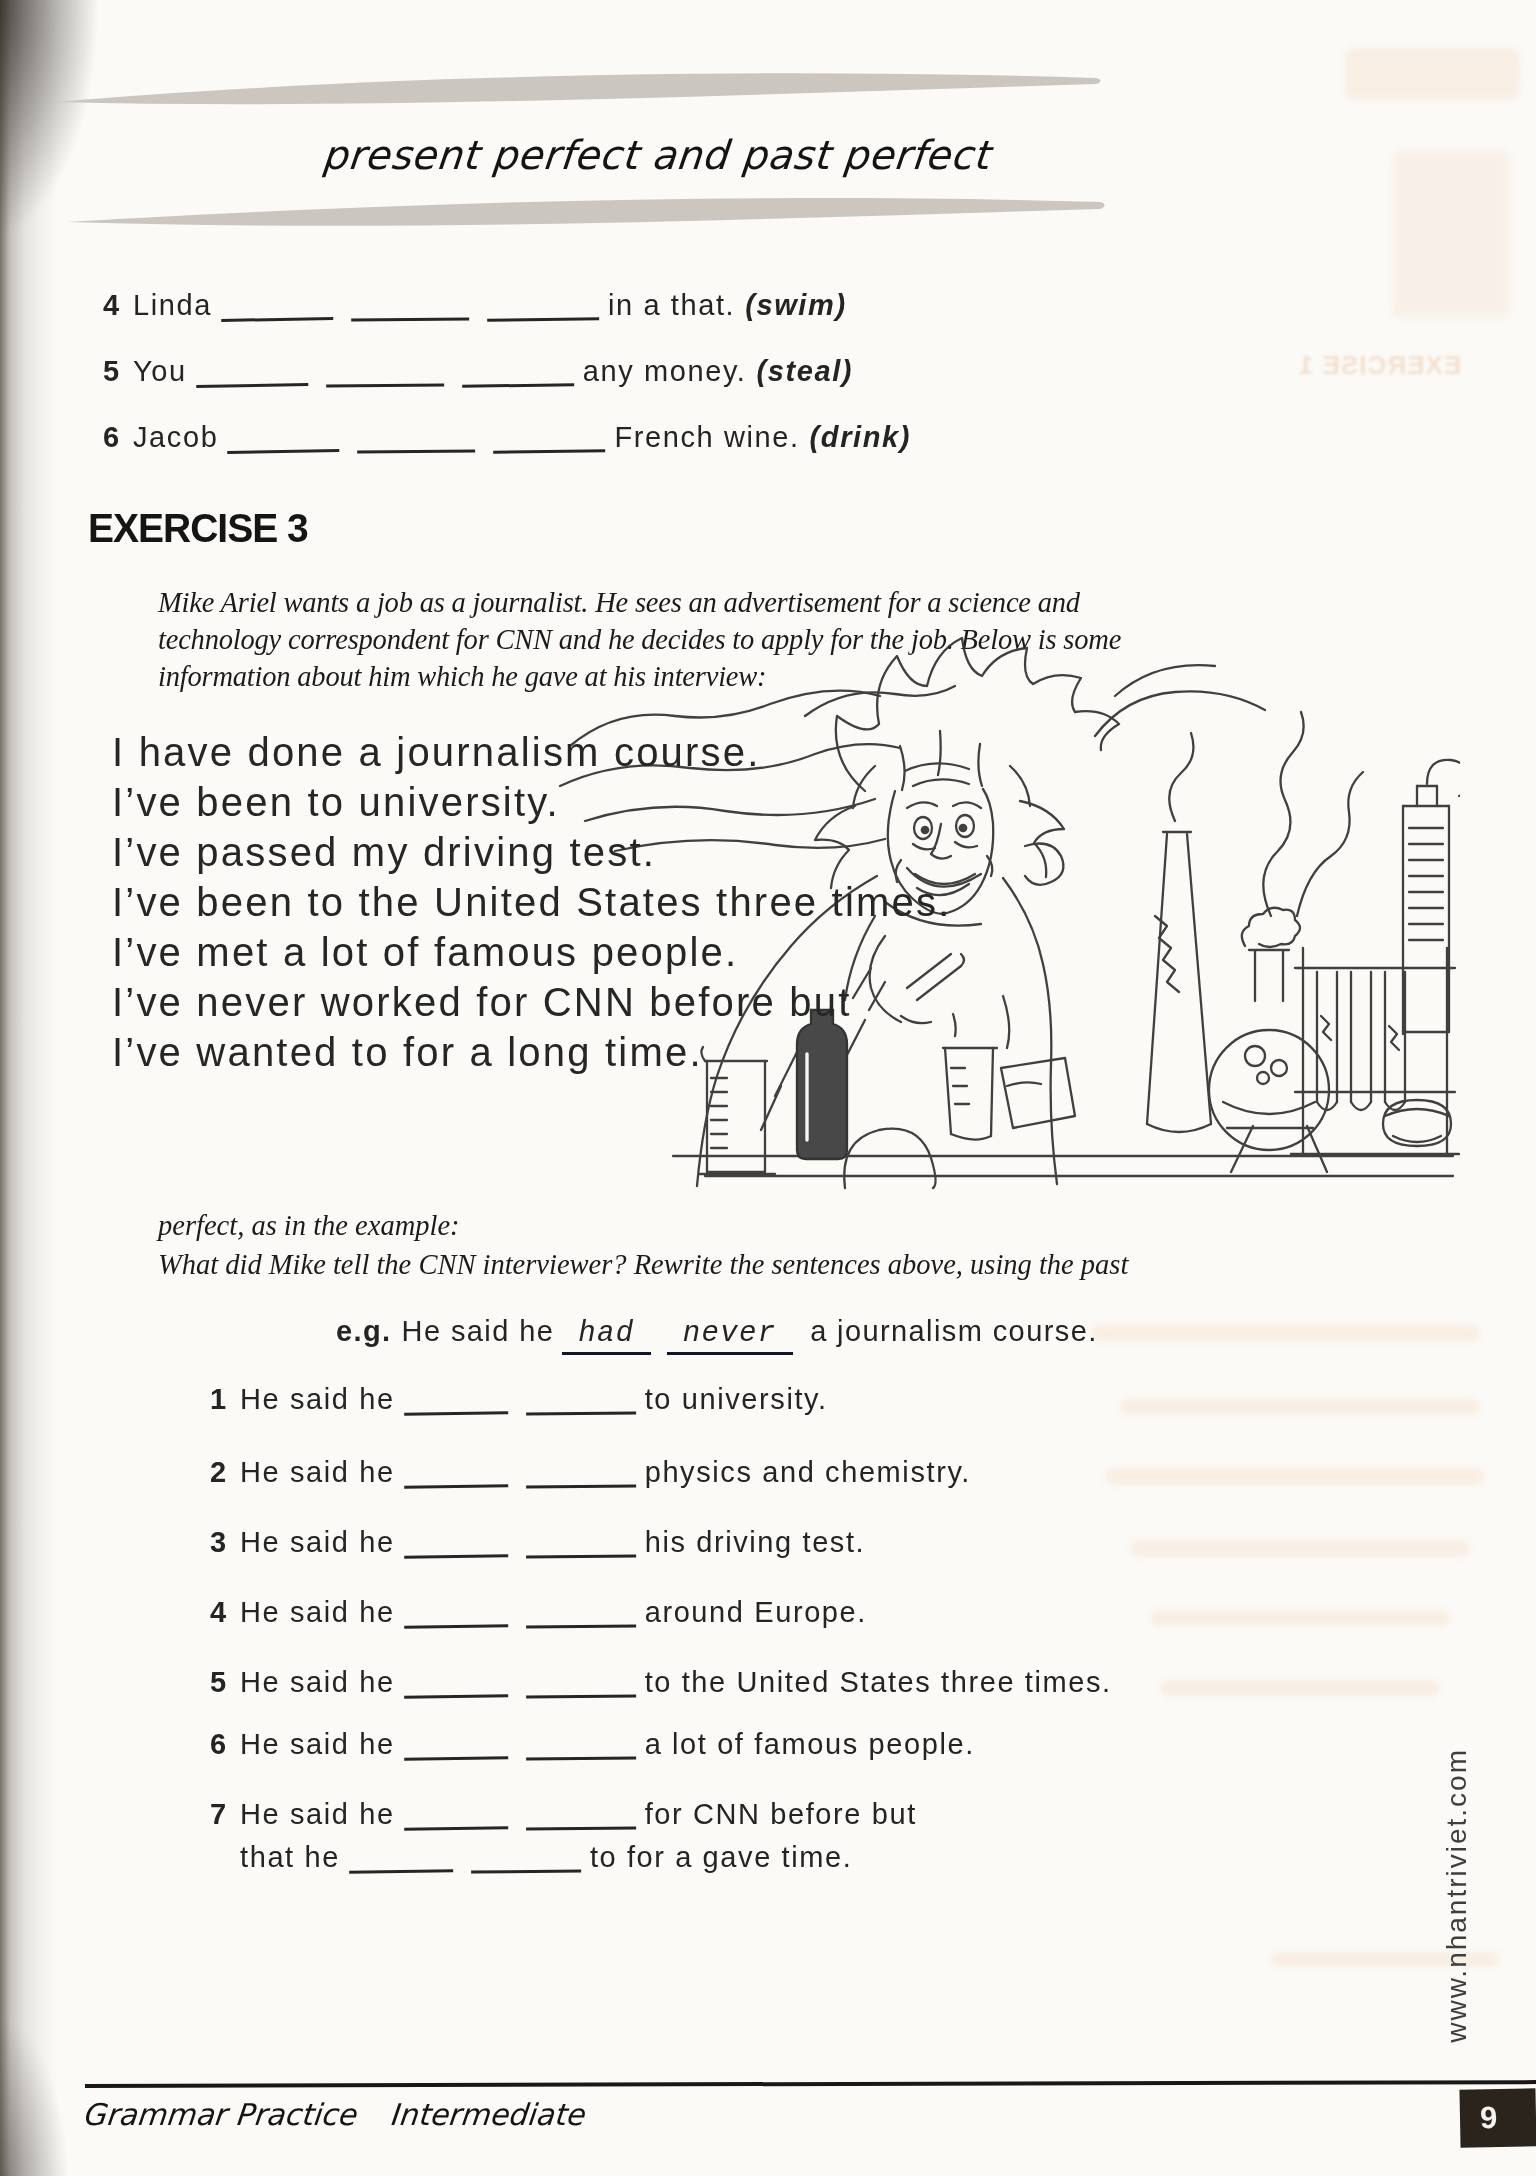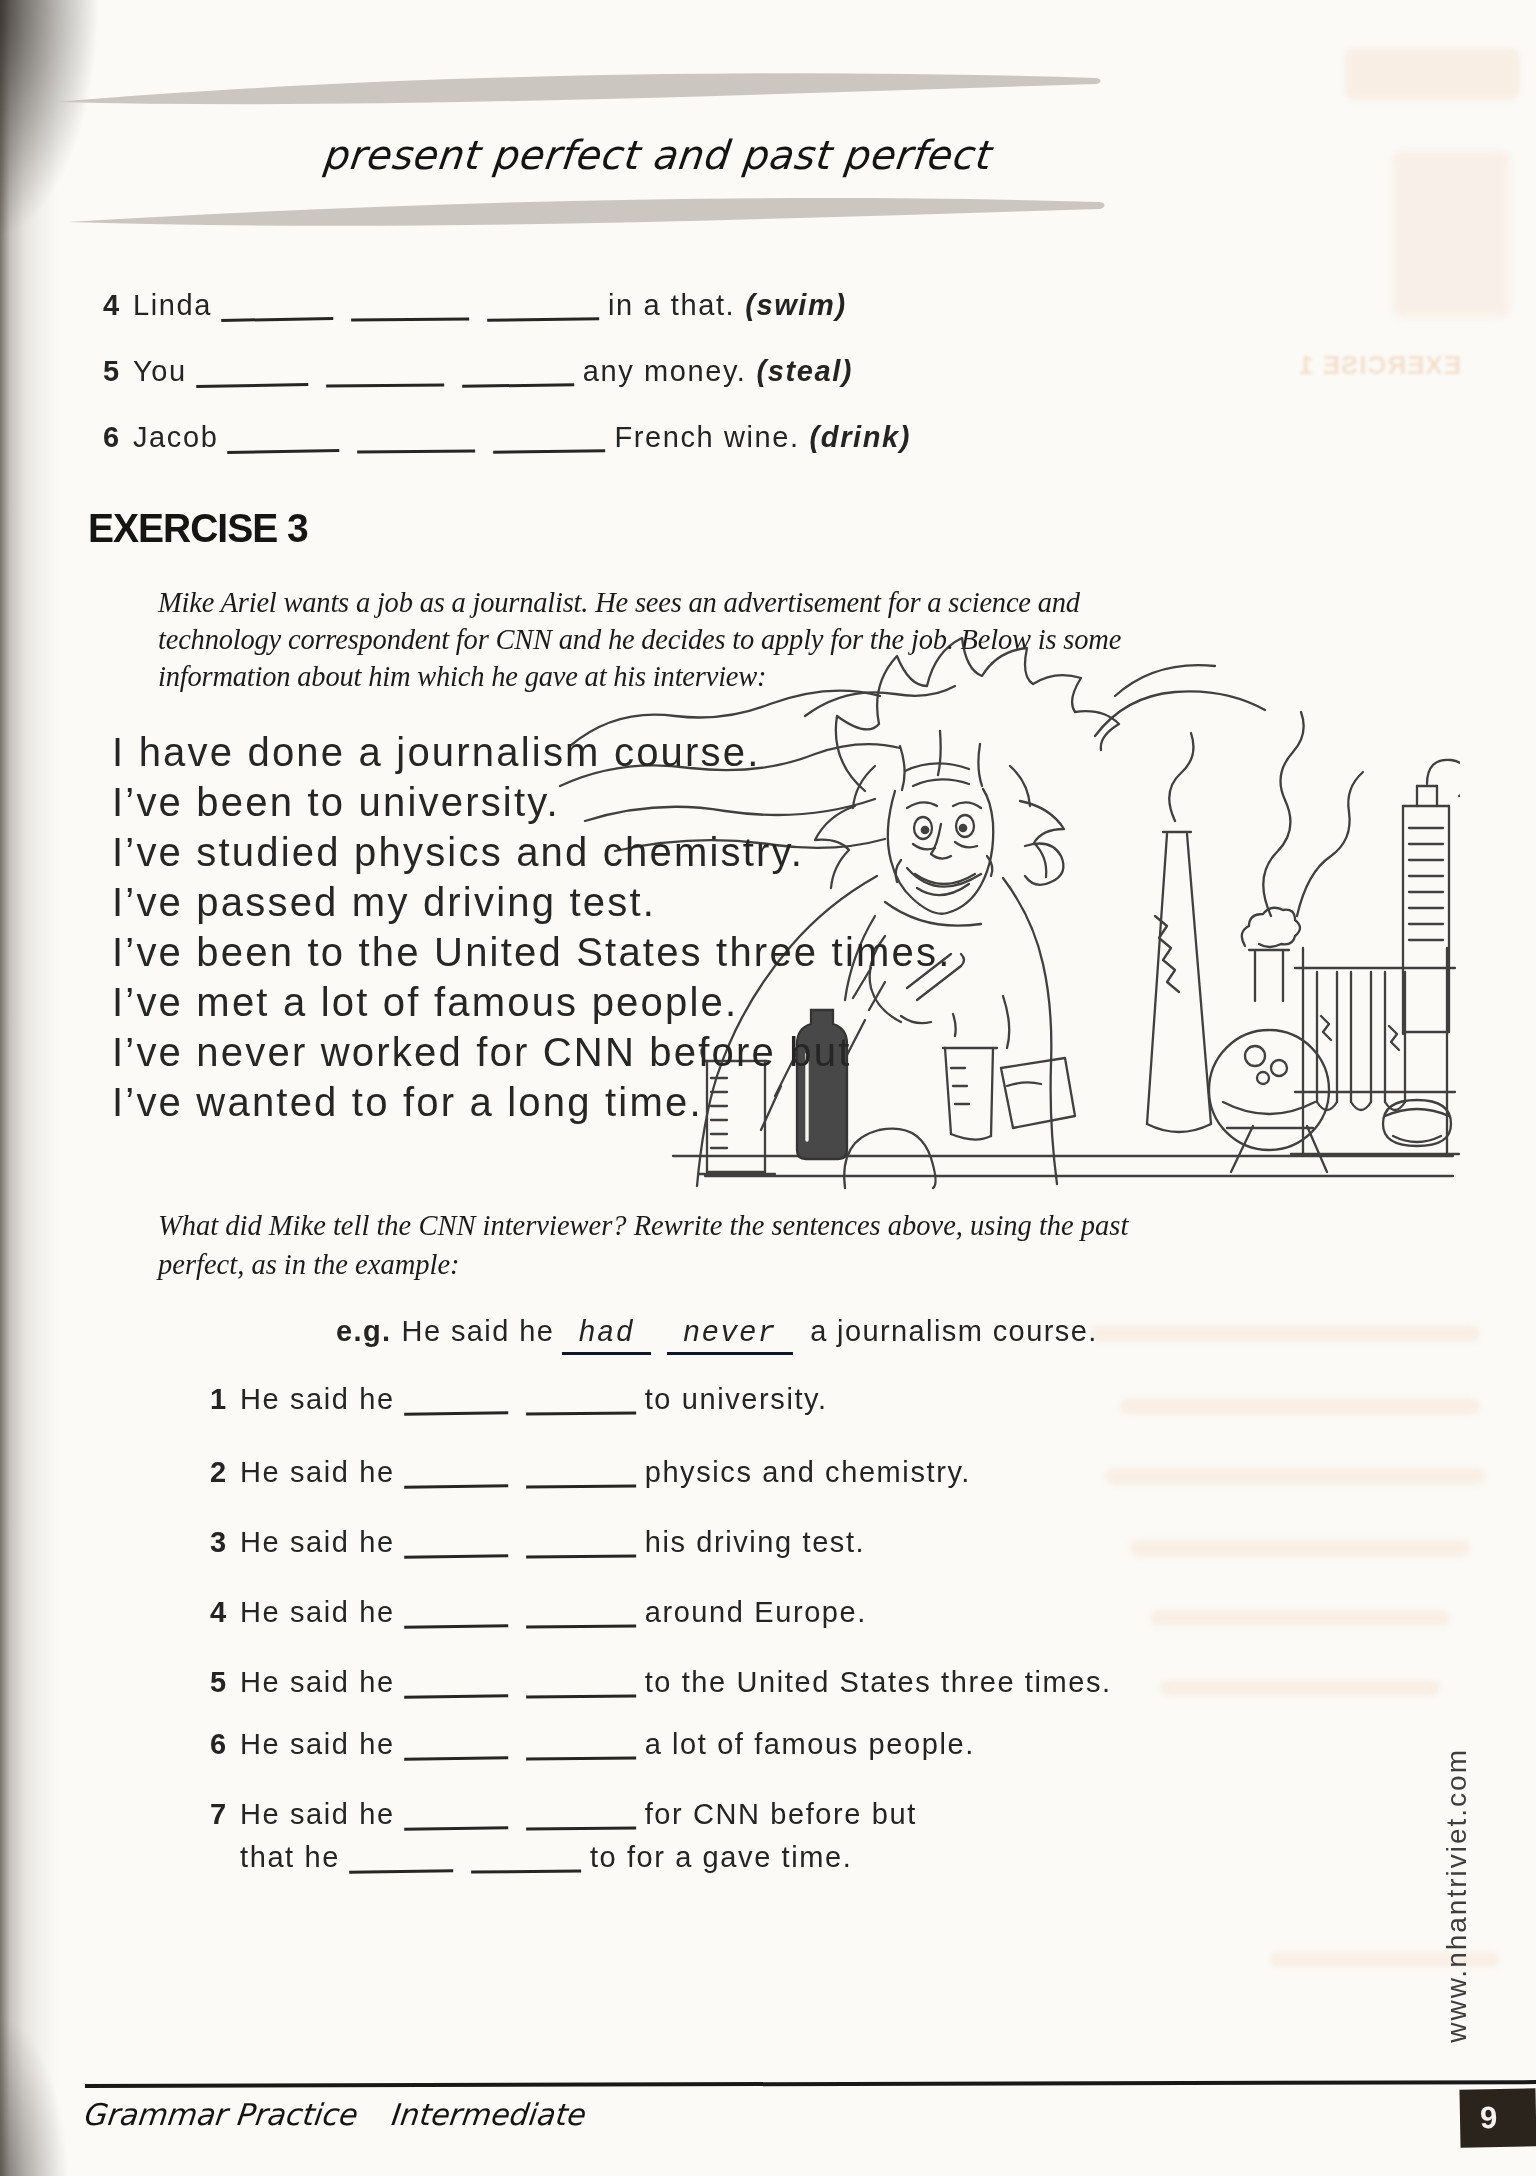--- a/index.html
+++ b/index.html
@@ -267,31 +267,30 @@
     <path d="M838,520 q24,12 48,0"></path>
   </g>
 
   <path class="filldark" d="M242,428 q0,-16 14,-20 l0,-14 h22 l0,14 q14,4 14,20 l0,106 q0,9 -9,9 h-32 q-9,0 -9,-9 z"></path>
   <path class="glint" d="M252,438 v86"></path>
 </svg>
 
 <div class="abs statements">
   <div>I have done a journalism course.</div>
   <div>I’ve been to university.</div>
-  <div>I’ve studied physics and chemistry.</div>
   <div>I’ve passed my driving test.</div>
   <div>I’ve been to the United States three times.</div>
   <div>I’ve met a lot of famous people.</div>
   <div>I’ve never worked for CNN before but</div>
   <div>I’ve wanted to for a long time.</div>
 </div>
 
 <div class="abs instruction">
+  <div>perfect, as in the example:</div>
   <div>What did Mike tell the CNN interviewer? Rewrite the sentences above, using the past</div>
-  <div>perfect, as in the example:</div>
 </div>
 
 <div class="abs example">
   <span class="lbl">e.g.</span><span>He said he</span><span class="ans">had</span><span class="ans">never</span> <span>a journalism course.</span>
 </div>
 
 <div class="abs rw-row" style="top:1382px">
   <span class="num">1</span><span>He said he</span><span class="blank rb1"></span><span class="blank rb2"></span><span>to university.</span>
 </div>
 <div class="abs rw-row" style="top:1455px">

